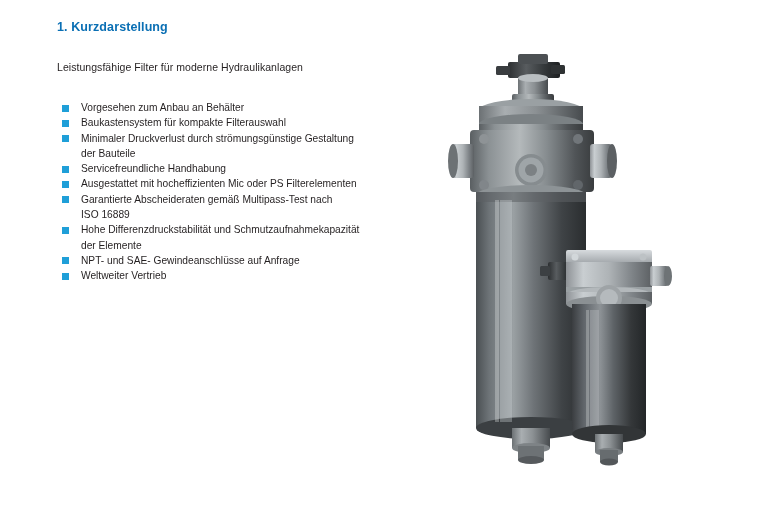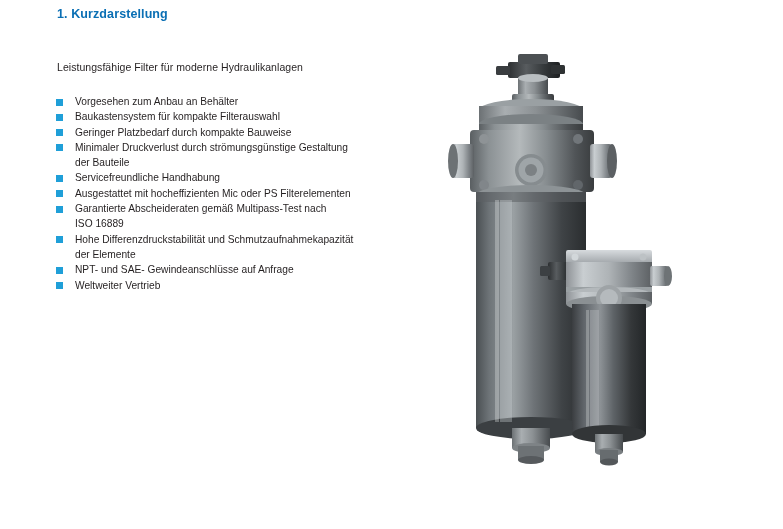--- a/index.html
+++ b/index.html
@@ -16,42 +16,42 @@
     position: relative;
   }
   .page {
     position: relative;
     width: 783px;
     height: 529px;
   }
   .section-title {
     position: absolute;
     left: 57px;
-    top: 7px;
+    top: 20px;
     font-size: 12.5px;
     font-weight: bold;
     color: #0a6fb4;
     letter-spacing: 0.1px;
   }
   .lead {
     position: absolute;
     left: 57px;
     top: 61px;
     font-size: 10.5px;
     font-weight: normal;
     color: #231f20;
     letter-spacing: 0.05px;
   }
   .bullet-list {
     position: absolute;
     left: 54px;
     top: 92px;
     width: 330px;
     list-style: none;
-    margin: 2px;
+    margin: 8px;
     padding: 0;
   }
   .bullet-list li {
     position: relative;
     padding-left: 19px;
     font-size: 10.2px;
     line-height: 15.3px;
     color: #231f20;
   }
   .bullet-list li .marker {
@@ -92,21 +92,20 @@
     <li>
       <span class="marker"></span>
       <span>Vorgesehen zum Anbau an Behälter</span>
     </li>
     <li>
       <span class="marker"></span>
       <span>Baukastensystem für kompakte Filterauswahl</span>
     </li>
     <li>
       <span class="marker"></span>
-      <span>Geringer Platzbedarf durch kompakte Bauweise</span>
     </li>
     <li>
       <span class="marker"></span>
       <span>Minimaler Druckverlust durch strömungsgünstige Gestaltung</span>
     </li>
     <li class="nomarker">
       <span>der Bauteile</span>
     </li>
     <li>
       <span class="marker"></span>

